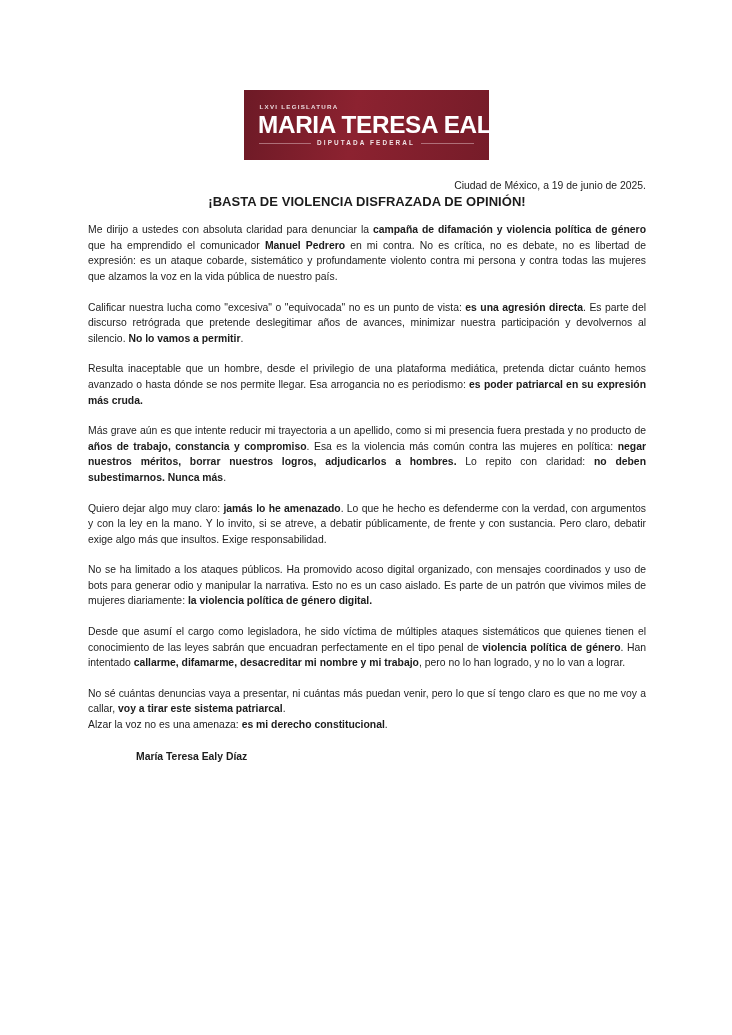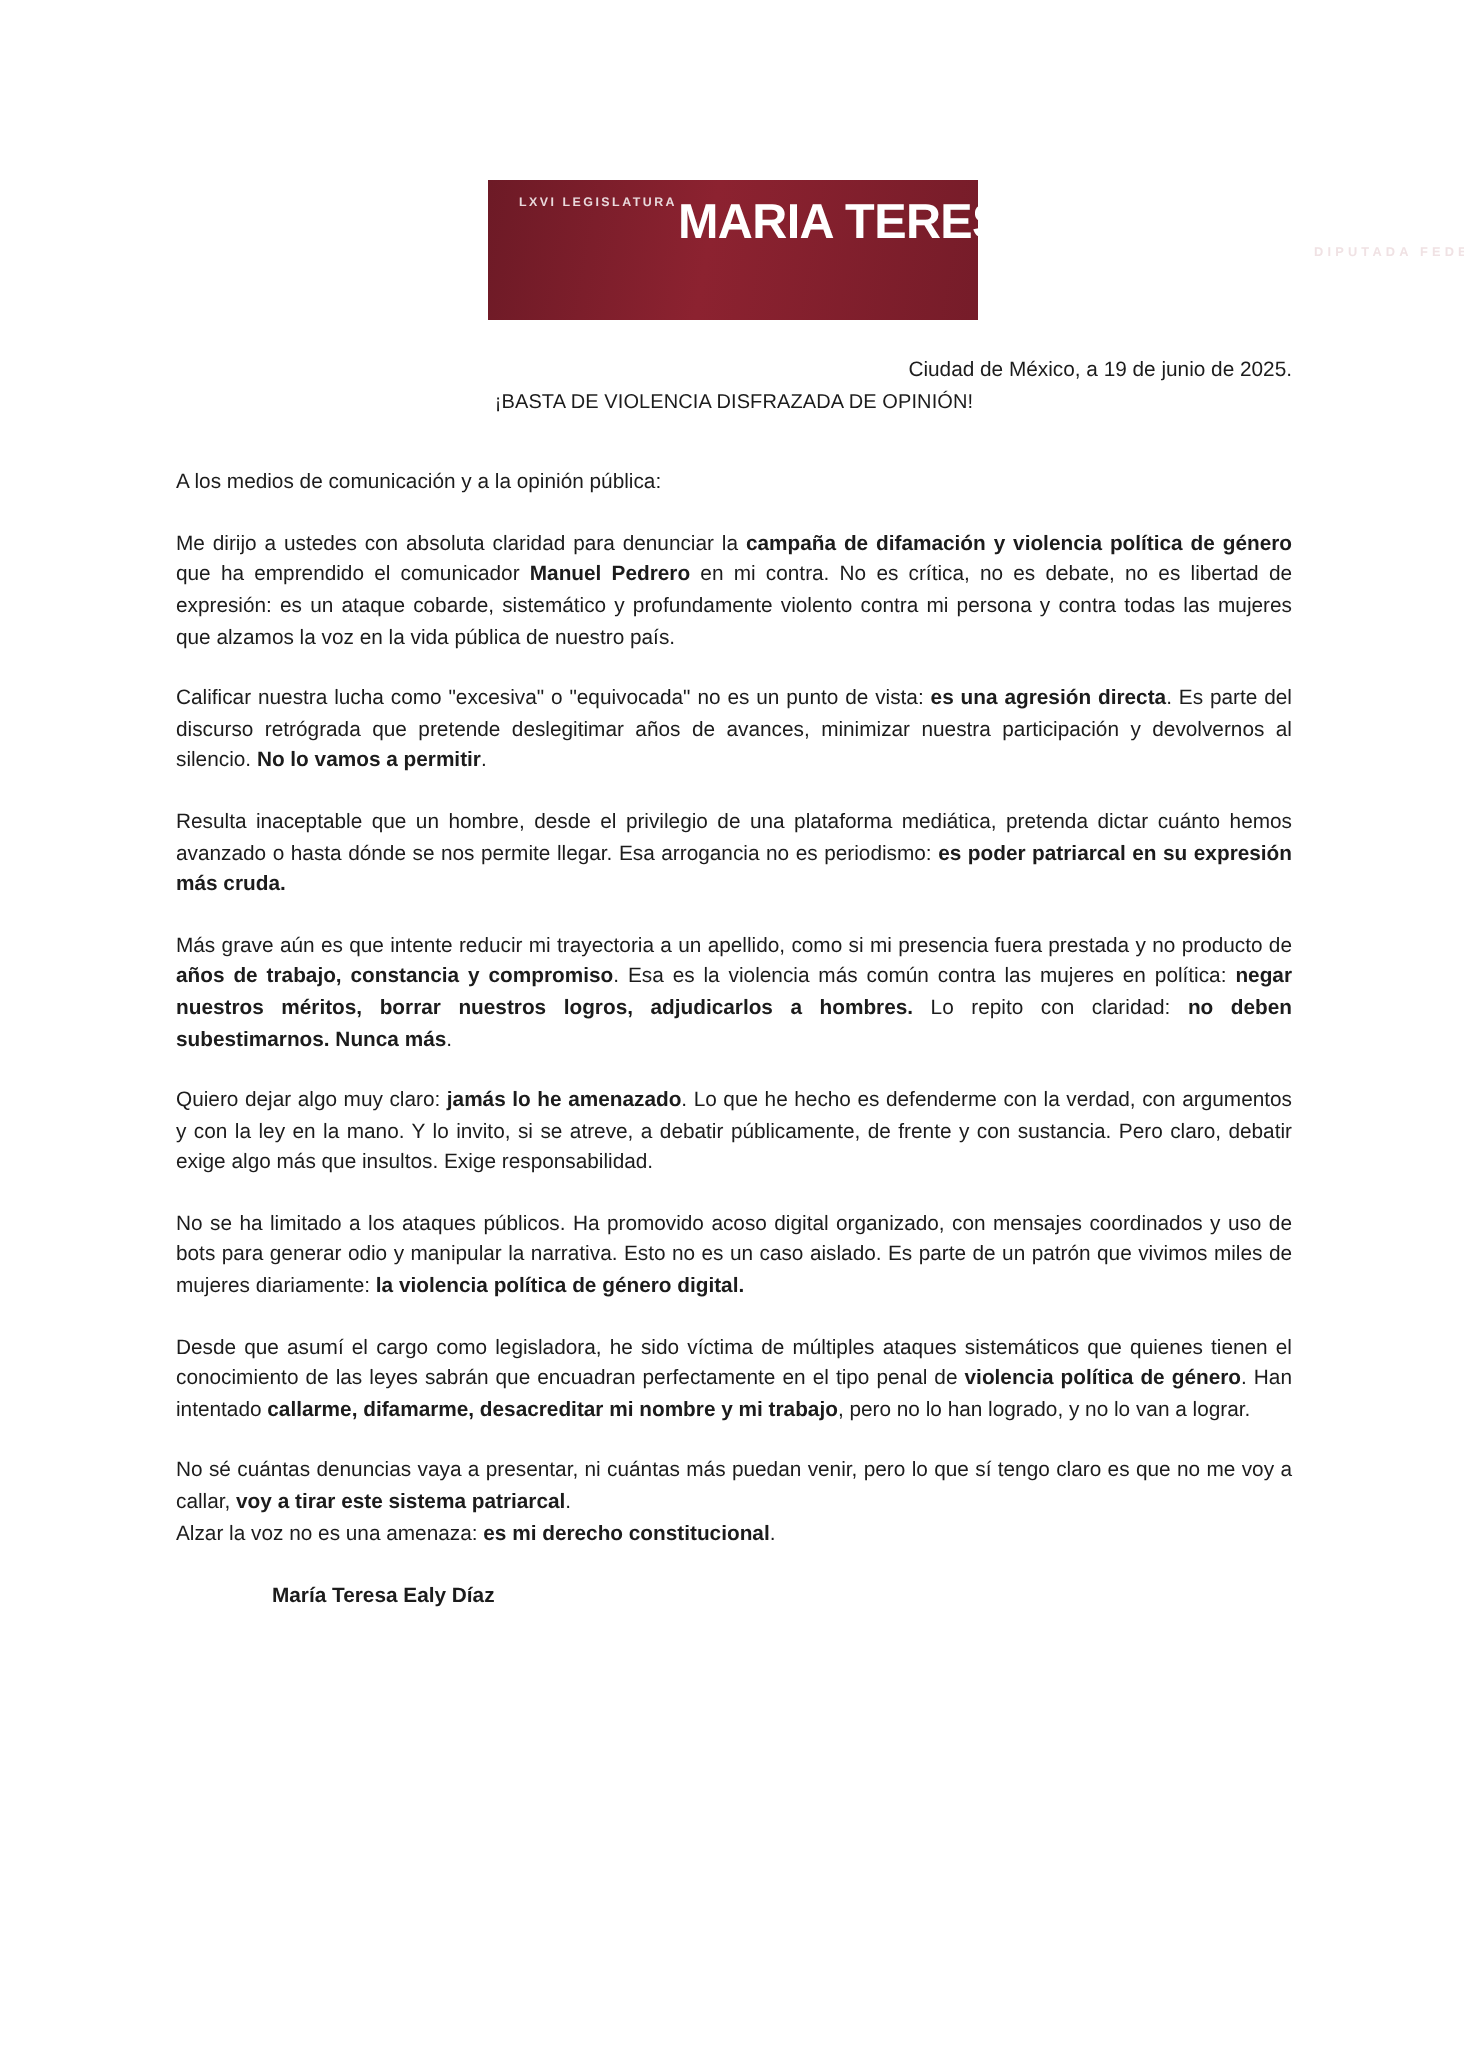--- a/index.html
+++ b/index.html
@@ -31,21 +31,22 @@
   }
   .logo {
     width: 245px;
     height: 70px;
     background: #7b1f2b;
     background: linear-gradient(100deg, #6d1a26 0%, #8c2230 45%, #761c29 100%);
     position: relative;
     box-sizing: border-box;
     padding: 9px 14px 8px 14px;
     display: flex;
-    flex-direction: row;
+    flex-direction: column;
+    justify-content: center;
   }
   .logo-legislatura {
     color: #e9d9dc;
     font-size: 6.2px;
     letter-spacing: 1.25px;
     font-weight: 700;
     line-height: 1;
     margin-bottom: 2px;
     padding-left: 2px;
     white-space: nowrap;
@@ -91,23 +92,23 @@
     font-size: 10.4px;
     line-height: 15.6px;
     color: #1c1c1c;
   }
   .date-line {
     text-align: right;
     font-size: 10.4px;
   }
   .headline {
     text-align: center;
-    font-weight: 400;
-    font-size: 10px;
-    margin-bottom: 25px;
+    font-weight: 700;
+    font-size: 13px;
+    margin-bottom: 13px;
     letter-spacing: .05px;
   }
   .salutation {
     margin-bottom: 15px;
   }
   p.para {
     margin: 0 0 15px 0;
     text-align: justify;
     text-justify: inter-word;
   }
@@ -138,21 +139,20 @@
       </div>
     </div>
   </div>
 
   <div class="doc">
 
     <div class="date-line">Ciudad de México, a 19 de junio de 2025.</div>
 
     <div class="headline">¡BASTA DE VIOLENCIA DISFRAZADA DE OPINIÓN!</div>
 
-    <div class="salutation">A los medios de comunicación y a la opinión pública:</div>
 
     <div id="paragraphs">
         <p class="para"><span>Me dirijo a ustedes con absoluta claridad para denunciar la </span><b>campaña de difamación y violencia política de género</b><span> que ha emprendido el comunicador </span><b>Manuel Pedrero</b><span> en mi contra. No es crítica, no es debate, no es libertad de expresión: es un ataque cobarde, sistemático y profundamente violento contra mi persona y contra todas las mujeres que alzamos la voz en la vida pública de nuestro país.</span></p>
         <p class="para"><span>Calificar nuestra lucha como "excesiva" o "equivocada" no es un punto de vista: </span><b>es una agresión directa</b><span>. Es parte del discurso retrógrada que pretende deslegitimar años de avances, minimizar nuestra participación y devolvernos al silencio. </span><b>No lo vamos a permitir</b><span>.</span></p>
         <p class="para"><span>Resulta inaceptable que un hombre, desde el privilegio de una plataforma mediática, pretenda dictar cuánto hemos avanzado o hasta dónde se nos permite llegar. Esa arrogancia no es periodismo: </span><b>es poder patriarcal en su expresión más cruda.</b></p>
         <p class="para"><span>Más grave aún es que intente reducir mi trayectoria a un apellido, como si mi presencia fuera prestada y no producto de </span><b>años de trabajo, constancia y compromiso</b><span>. Esa es la violencia más común contra las mujeres en política: </span><b>negar nuestros méritos, borrar nuestros logros, adjudicarlos a hombres.</b><span> Lo repito con claridad: </span><b>no deben subestimarnos. Nunca más</b><span>.</span></p>
         <p class="para"><span>Quiero dejar algo muy claro: </span><b>jamás lo he amenazado</b><span>. Lo que he hecho es defenderme con la verdad, con argumentos y con la ley en la mano. Y lo invito, si se atreve, a debatir públicamente, de frente y con sustancia. Pero claro, debatir exige algo más que insultos. Exige responsabilidad.</span></p>
         <p class="para"><span>No se ha limitado a los ataques públicos. Ha promovido acoso digital organizado, con mensajes coordinados y uso de bots para generar odio y manipular la narrativa. Esto no es un caso aislado. Es parte de un patrón que vivimos miles de mujeres diariamente: </span><b>la violencia política de género digital.</b></p>
         <p class="para"><span>Desde que asumí el cargo como legisladora, he sido víctima de múltiples ataques sistemáticos que quienes tienen el conocimiento de las leyes sabrán que encuadran perfectamente en el tipo penal de </span><b>violencia política de género</b><span>. Han intentado </span><b>callarme, difamarme, desacreditar mi nombre y mi trabajo</b><span>, pero no lo han logrado, y no lo van a lograr.</span></p>
         <p class="para tight"><span>No sé cuántas denuncias vaya a presentar, ni cuántas más puedan venir, pero lo que sí tengo claro es que no me voy a callar, </span><b>voy a tirar este sistema patriarcal</b><span>.</span></p>

